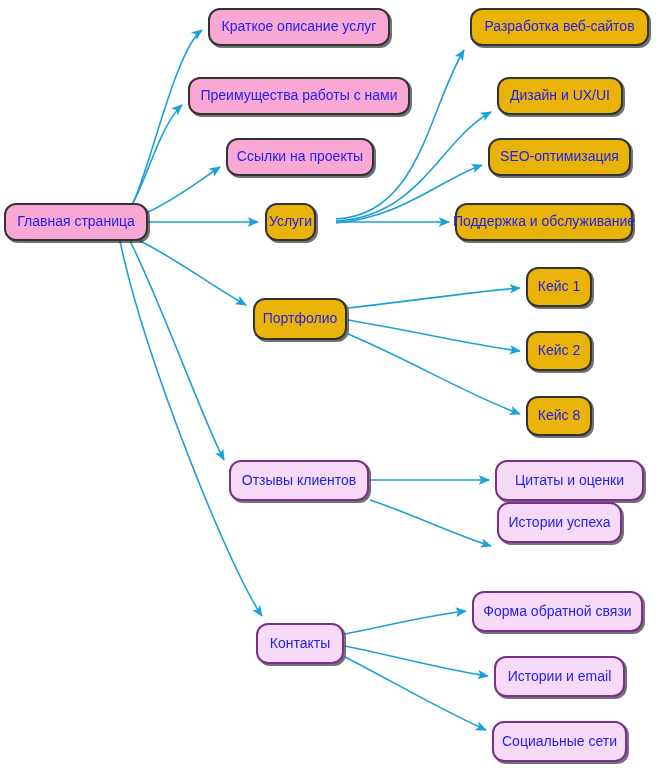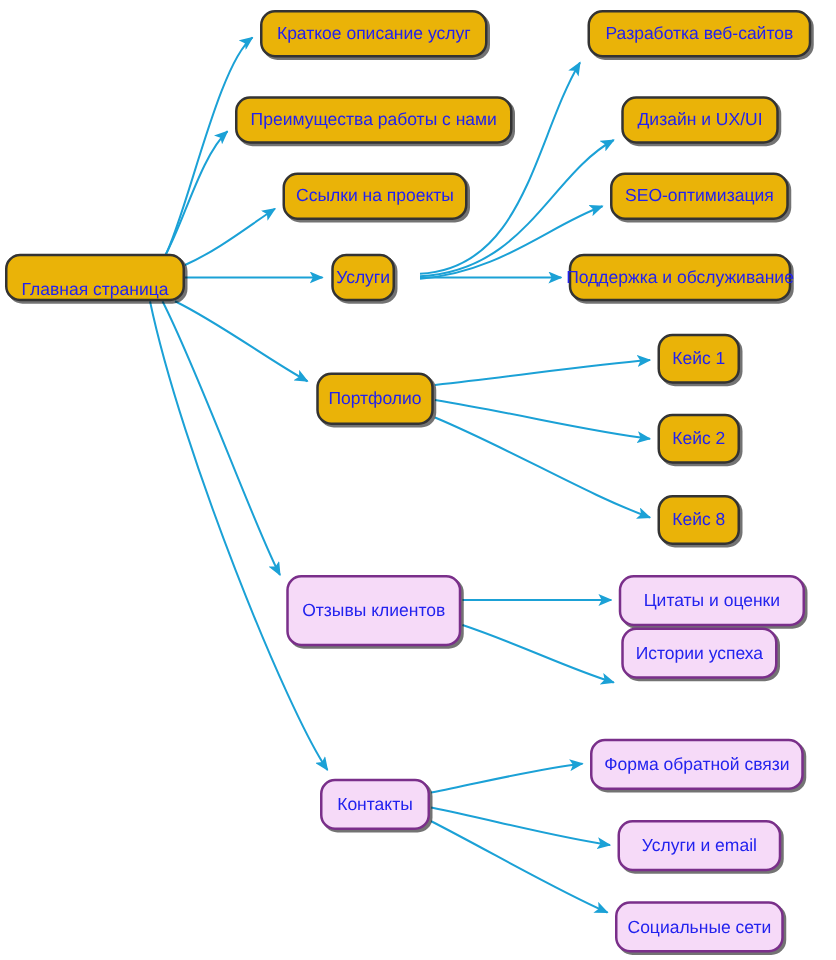--- a/index.html
+++ b/index.html
@@ -38,21 +38,21 @@
     border-style: solid;
     border-width: 2px;
     font-size: 14px;
     line-height: 1.1;
     white-space: nowrap;
     color: #2222ee;
     box-shadow: 2px 2px 0 rgba(0,0,0,0.55);
     cursor: pointer;
   }
   .node.green {
-    background: #eab308;
+    background: #f9a8d4;
     border-color: #333333;
   }
   .node.blue {
     background: #eab308;
     border-color: #333333;
   }
   .node.pink {
     background: #f6daf8;
     border-color: #7a2f8a;
   }
@@ -89,21 +89,21 @@
         <path d="M 348 334 C 410 360, 470 396, 520 414"></path>
         <path d="M 370 480 L 489 480"></path>
         <path d="M 370 500 C 415 515, 455 535, 491 546"></path>
         <path d="M 345 634 C 390 625, 430 615, 466 611"></path>
         <path d="M 345 646 C 390 655, 445 670, 488 676"></path>
         <path d="M 345 657 C 390 680, 445 712, 486 730"></path>
       </g>
   </svg>
 
   <div id="node-group">
-      <div class="node green" style="left: 4px; top: 203px; width: 144px; height: 38px; align-items: flex-end;">
+      <div class="node green" style="left: 4px; top: 203px; width: 144px; height: 38px;">
         <span class="node-label">Главная страница</span>
       </div>
       <div class="node green" style="left: 208px; top: 8px; width: 182px; height: 38px;">
         <span class="node-label">Краткое описание услуг</span>
       </div>
       <div class="node green" style="left: 188px; top: 77px; width: 222px; height: 38px;">
         <span class="node-label">Преимущества работы с нами</span>
       </div>
       <div class="node green" style="left: 226px; top: 138px; width: 148px; height: 38px;">
         <span class="node-label">Ссылки на проекты</span>
@@ -128,36 +128,36 @@
       </div>
       <div class="node blue" style="left: 526px; top: 267px; width: 66px; height: 40px;">
         <span class="node-label">Кейс 1</span>
       </div>
       <div class="node blue" style="left: 526px; top: 331px; width: 66px; height: 40px;">
         <span class="node-label">Кейс 2</span>
       </div>
       <div class="node blue" style="left: 526px; top: 396px; width: 66px; height: 40px;">
         <span class="node-label">Кейс 8</span>
       </div>
-      <div class="node pink" style="left: 229px; top: 460px; width: 140px; height: 57px;">
+      <div class="node pink" style="left: 229px; top: 460px; width: 140px; height: 41px;">
         <span class="node-label">Отзывы клиентов</span>
       </div>
       <div class="node pink" style="left: 495px; top: 460px; width: 149px; height: 41px;">
         <span class="node-label">Цитаты и оценки</span>
       </div>
       <div class="node pink" style="left: 497px; top: 502px; width: 125px; height: 41px;">
         <span class="node-label">Истории успеха</span>
       </div>
       <div class="node pink" style="left: 256px; top: 623px; width: 88px; height: 41px;">
         <span class="node-label">Контакты</span>
       </div>
       <div class="node pink" style="left: 472px; top: 591px; width: 171px; height: 41px;">
         <span class="node-label">Форма обратной связи</span>
       </div>
       <div class="node pink" style="left: 494px; top: 656px; width: 131px; height: 41px;">
-        <span class="node-label">Услуги и email</span>
+        <span class="node-label">Истории и email</span>
       </div>
       <div class="node pink" style="left: 492px; top: 721px; width: 135px; height: 41px; align-items: center;">
         <span class="node-label">Социальные сети</span>
       </div>
     </div>
 
 </div>
 
 </body></html>

